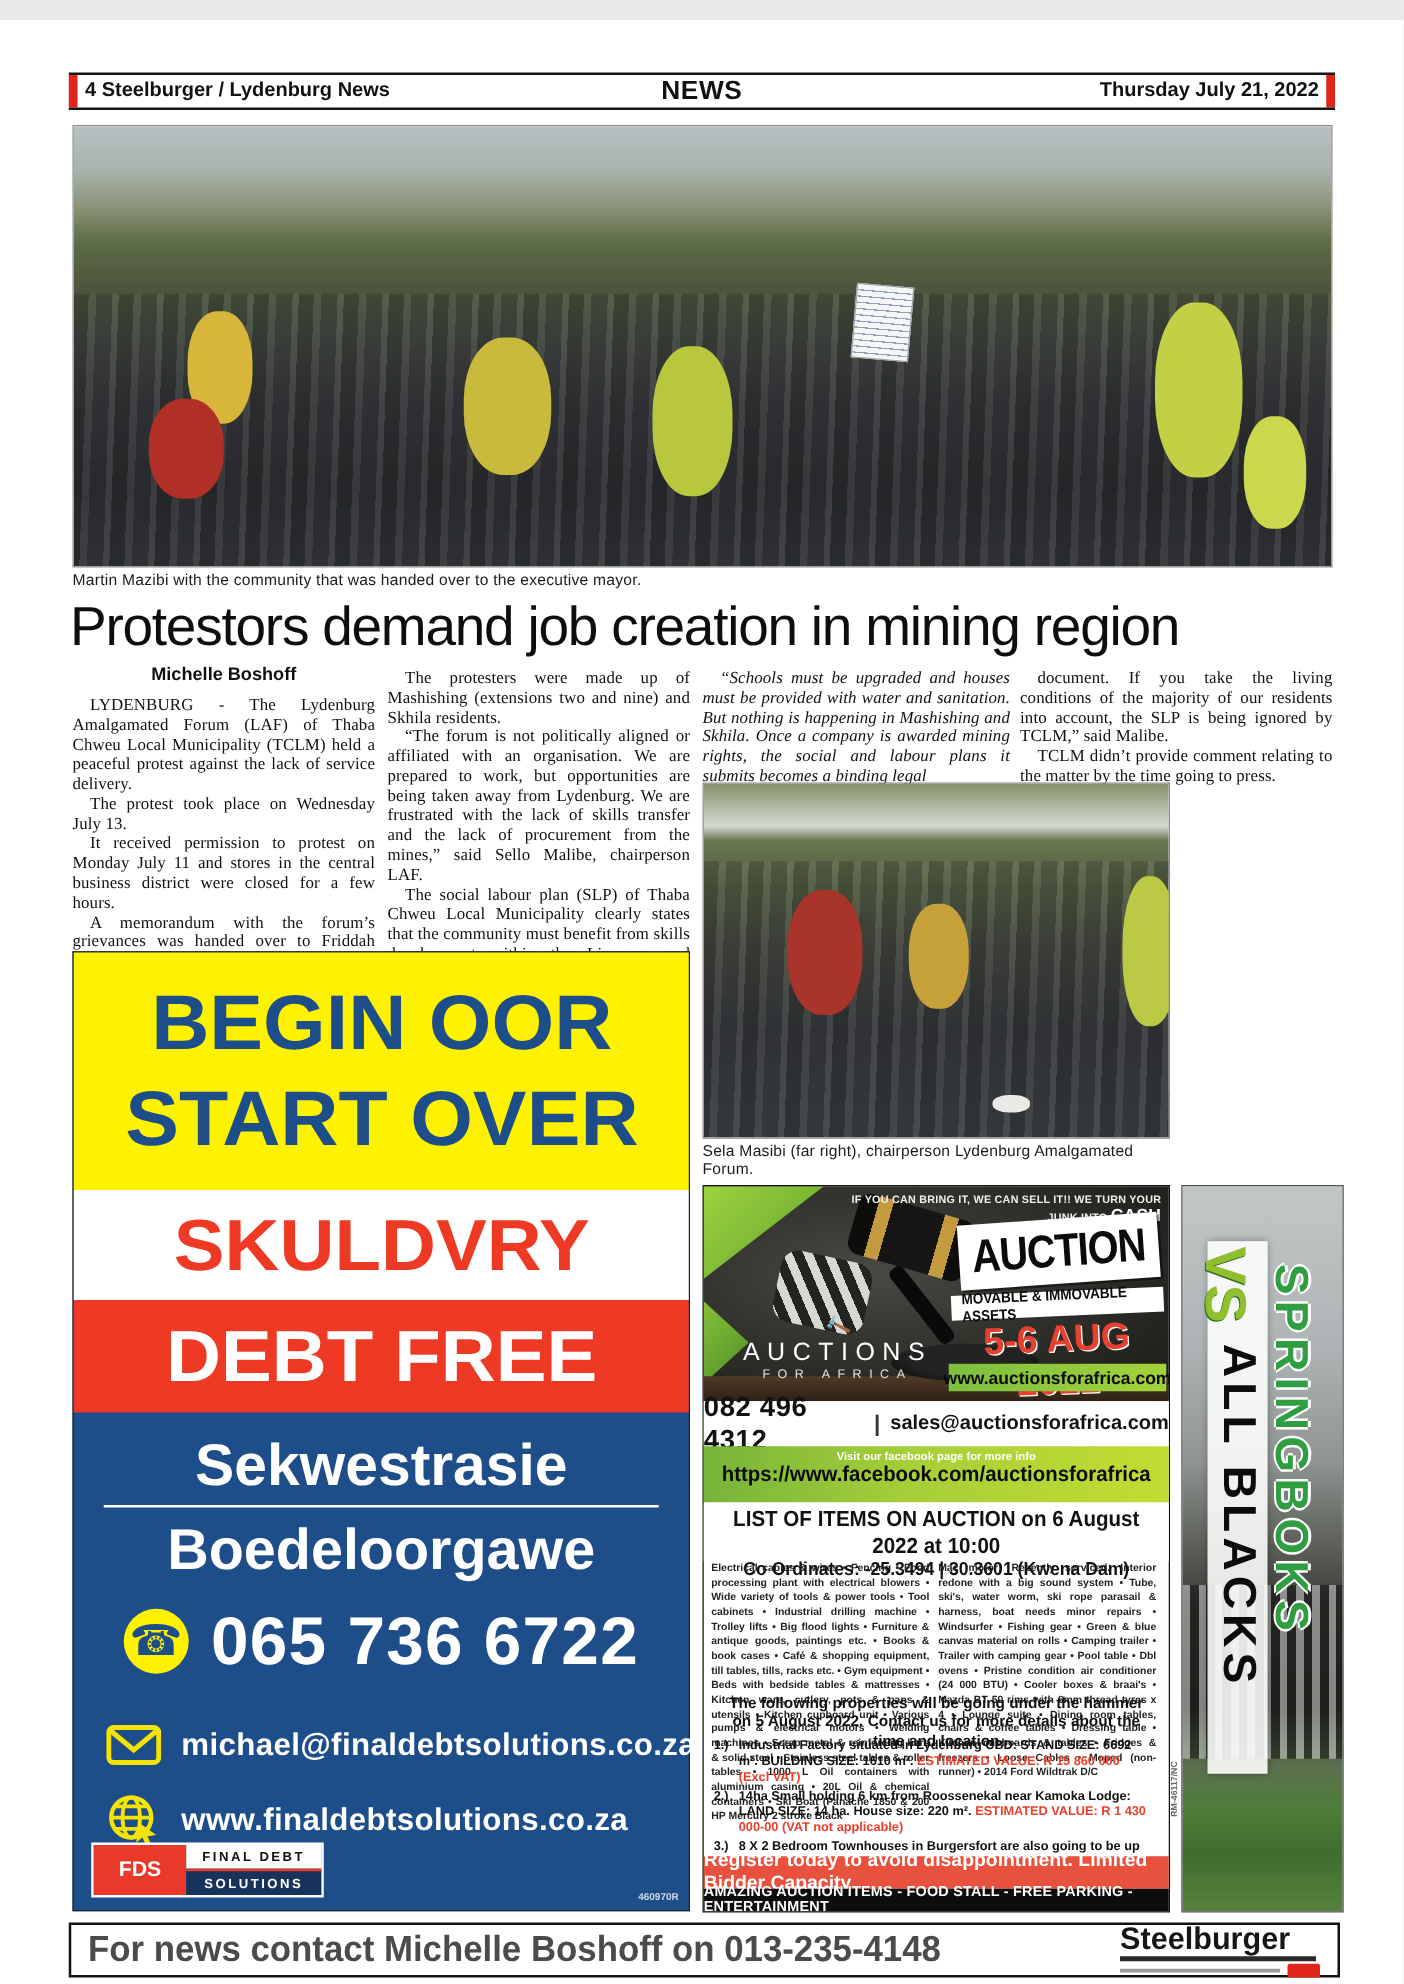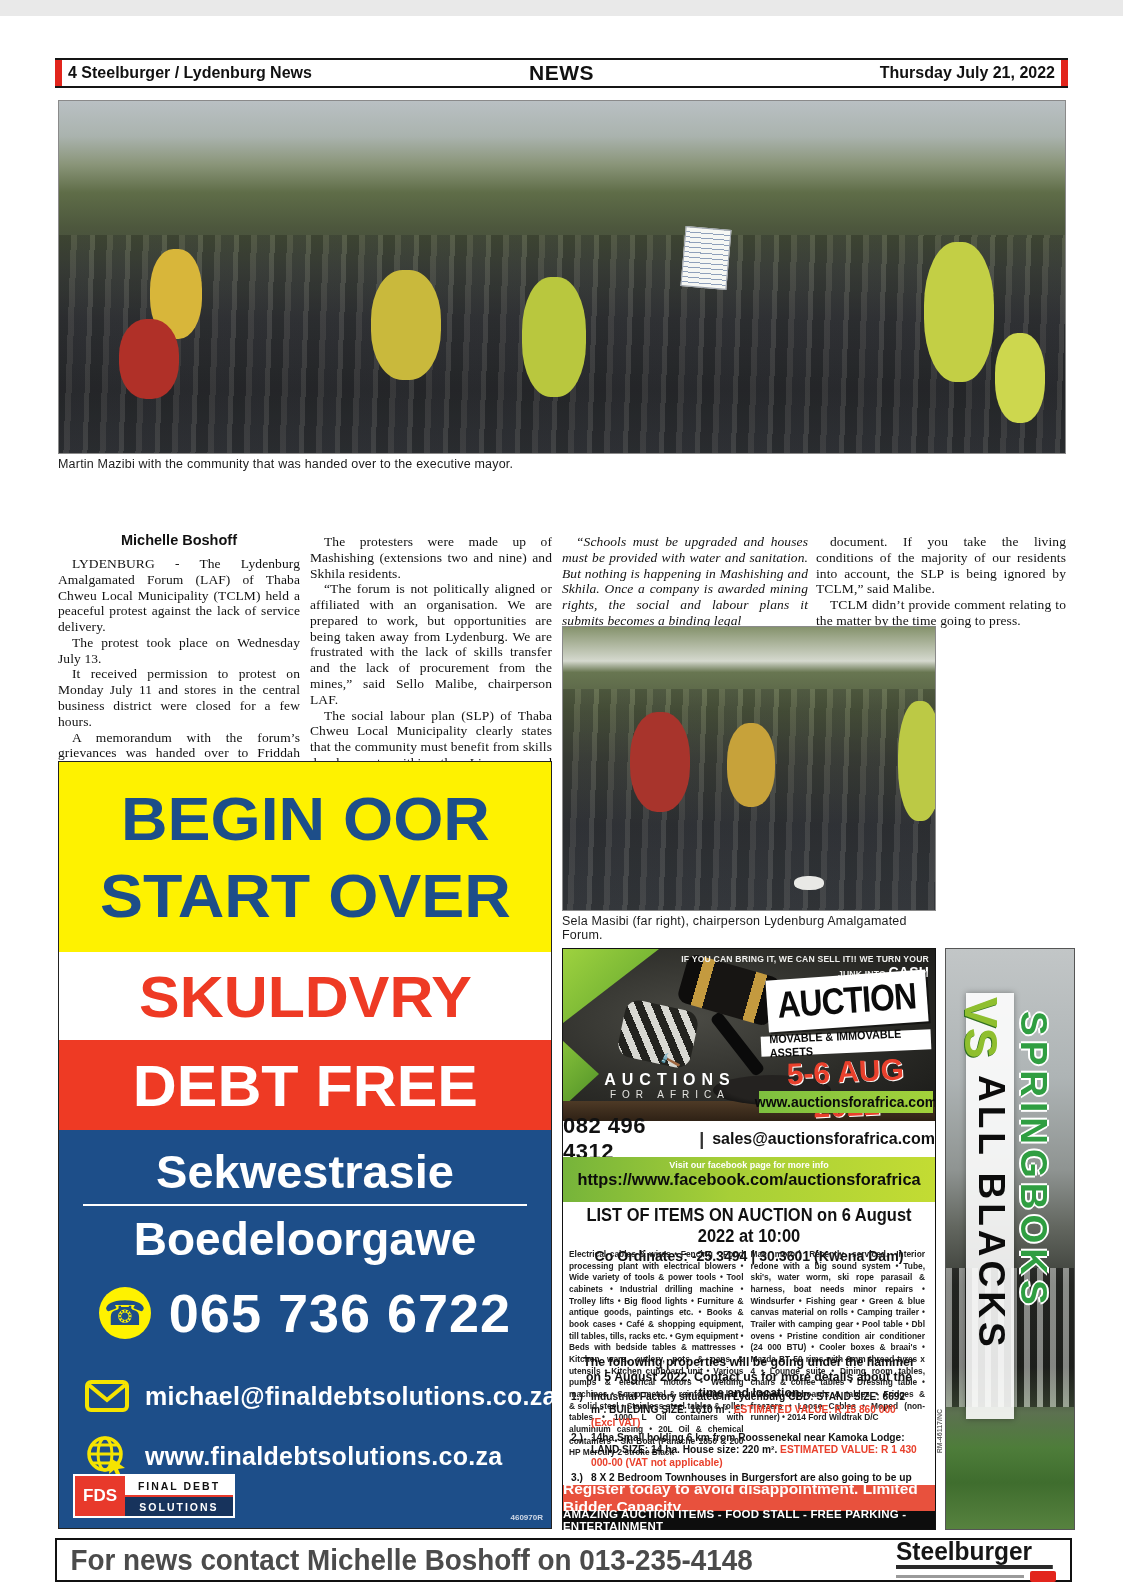--- a/index.html
+++ b/index.html
@@ -48,21 +48,21 @@
   .debt .w1{position:absolute;left:0;right:0;top:382px;text-align:center;color:#fff;font-weight:bold;font-size:47px;}
   .debt .sep{position:absolute;left:24px;right:24px;top:442px;height:2px;background:#fff;}
   .debt .w2{position:absolute;left:0;right:0;top:450px;text-align:center;color:#fff;font-weight:bold;font-size:46px;}
   .debt .phone-row{position:absolute;left:0;right:0;top:520px;display:flex;align-items:center;justify-content:center;gap:18px;}
   .phone-circle{width:52px;height:52px;border-radius:50%;background:#fef200;display:flex;align-items:center;justify-content:center;
     color:#1d4e89;font-size:34px;line-height:1;}
   .debt .phone-num{color:#fff;font-weight:bold;font-size:54px;letter-spacing:1px;}
   .debt .row{position:absolute;left:26px;display:flex;align-items:center;gap:16px;color:#fff;font-weight:bold;}
   .debt .row .txt{font-size:25px;letter-spacing:.3px;}
   .fds{position:absolute;left:14px;bottom:10px;display:flex;height:40px;border:2px solid #fff;}
-  .fds .abbr{background:#e8392b;color:#fff;font-weight:bold;font-size:17px;display:flex;align-items:center;padding:0 8px;}
+  .fds .abbr{background:#e8392b;color:#fff;font-weight:bold;font-size:17px;display:flex;align-items:center;padding:0 20px;}
   .fds .cols{display:flex;flex-direction:column;width:108px;}
   .fds .t{background:#fff;color:#111;font-weight:bold;font-size:10.5px;letter-spacing:2px;flex:1;display:flex;align-items:center;justify-content:center;}
   .fds .b{background:#17335c;color:#fff;font-weight:bold;font-size:10.5px;letter-spacing:2px;flex:1;display:flex;align-items:center;justify-content:center;border-top:2px solid #e8392b;}
   .debt .ref{position:absolute;right:8px;bottom:6px;color:#cfd8e6;font-size:8px;font-weight:bold;}
 
   
   .auction{border:1px solid #111;background:#fff;}
   .au-hero{position:absolute;left:0;top:0;right:0;height:172px;overflow:hidden;
     background:radial-gradient(ellipse at 35% 40%,#4a4a44 0%,#2c2c28 55%,#191917 100%);}
   .au-wood{position:absolute;left:0;right:0;bottom:0;height:20px;background:linear-gradient(180deg,#4e3a26,#2e2115);}
@@ -74,21 +74,21 @@
   .au-tag .cash{font-size:14px;color:#fff;}
   .sleeve{position:absolute;left:58px;top:56px;width:74px;height:58px;border-radius:14px;transform:rotate(12deg);
     background:repeating-linear-gradient(55deg,#d8d8d2 0 7px,#23231f 7px 15px);}
   .gavel-head{position:absolute;left:118px;top:16px;width:96px;height:50px;border-radius:10px;transform:rotate(16deg);
     background:linear-gradient(90deg,#0e0d0c 0 16%,#c49a3f 16% 28%,#171513 28% 72%,#c49a3f 72% 84%,#0e0d0c 84%);}
   .gavel-handle{position:absolute;left:168px;top:58px;width:13px;height:74px;background:#0a0a0a;border-radius:5px;transform:rotate(-38deg);}
   .gavel-base{position:absolute;left:150px;top:126px;width:118px;height:30px;border-radius:50%;
     background:radial-gradient(ellipse at 50% 38%,#242220 55%,#050505 100%);}
   .au-logo{position:absolute;left:22px;top:104px;width:170px;text-align:center;color:#fff;}
   .au-logo .ico{font-size:15px;line-height:1;transform:rotate(-20deg);display:inline-block;}
-  .au-logo .l1{font-size:16px;font-weight:bold;letter-spacing:6px;}
+  .au-logo .l1{font-size:20px;font-weight:normal;letter-spacing:6px;}
   .au-logo .l2{font-size:10px;letter-spacing:6px;color:#e4e4e0;}
   .au-box{position:absolute;left:204px;top:26px;width:160px;height:52px;background:#fff;transform:rotate(-4deg);
     display:flex;align-items:center;justify-content:center;box-shadow:2px 2px 0 rgba(0,0,0,.45);}
   .au-box div{font-weight:bold;font-size:37px;transform:scaleX(.86);letter-spacing:-1px;color:#0b0b0b;}
   .au-sub{position:absolute;left:198px;top:84px;width:170px;height:20px;background:#fff;transform:rotate(-2.5deg);
     display:flex;align-items:center;justify-content:center;}
   .au-sub div{font-weight:bold;font-size:12px;transform:scaleX(.9);color:#0b0b0b;}
   .au-date{position:absolute;left:198px;top:106px;width:170px;text-align:center;transform:rotate(-2.5deg);
     color:#e8402c;font-weight:bold;font-size:30px;text-shadow:1px 1px 0 #fff;}
   .au-web{position:absolute;left:196px;top:142px;width:174px;height:22px;background:linear-gradient(90deg,#7dbf3f,#a3d23a);
@@ -165,20 +165,21 @@
     <div class="blob" style="left:9%;top:42%;width:52px;height:90px;background:#d8b63a;"></div>
     <div class="blob" style="left:6%;top:62%;width:60px;height:80px;background:#b03028;"></div>
     <div class="blob" style="left:31%;top:48%;width:70px;height:110px;background:#c9b93c;"></div>
     <div class="blob" style="left:46%;top:50%;width:64px;height:120px;background:#b9c73e;"></div>
     <div class="blob" style="left:86%;top:40%;width:70px;height:140px;background:#c3cf45;"></div>
     <div class="blob" style="left:93%;top:66%;width:50px;height:90px;background:#cdd74e;"></div>
     <div class="paper" style="left:62%;top:36%;width:44px;height:58px;"></div>
   </div>
   <div class="abs caption" style="left:58px;top:441px;width:1006px;">Martin Mazibi with the community that was handed over to the executive mayor.</div>
 
+  <div class="abs headline" style="left:56px;top:461px;width:1012px;">Protestors demand job creation in mining region</div>
 
   <div class="abs" style="left:58px;top:516px;width:242px;">
     <div class="byline">Michelle Boshoff</div>
     <div class="col">
       <p>LYDENBURG - The Lydenburg Amalgamated Forum (LAF) of Thaba Chweu Local Municipality (TCLM) held a peaceful protest against the lack of service delivery.</p>
       <p>The protest took place on Wednesday July 13.</p>
       <p>It received permission to protest on Monday July 11 and stores in the central business district were closed for a few hours.</p>
       <p>A memorandum with the forum’s grievances was handed over to Friddah Nkadimeng, executive mayor of TCLM.</p>
     </div>
   </div>

